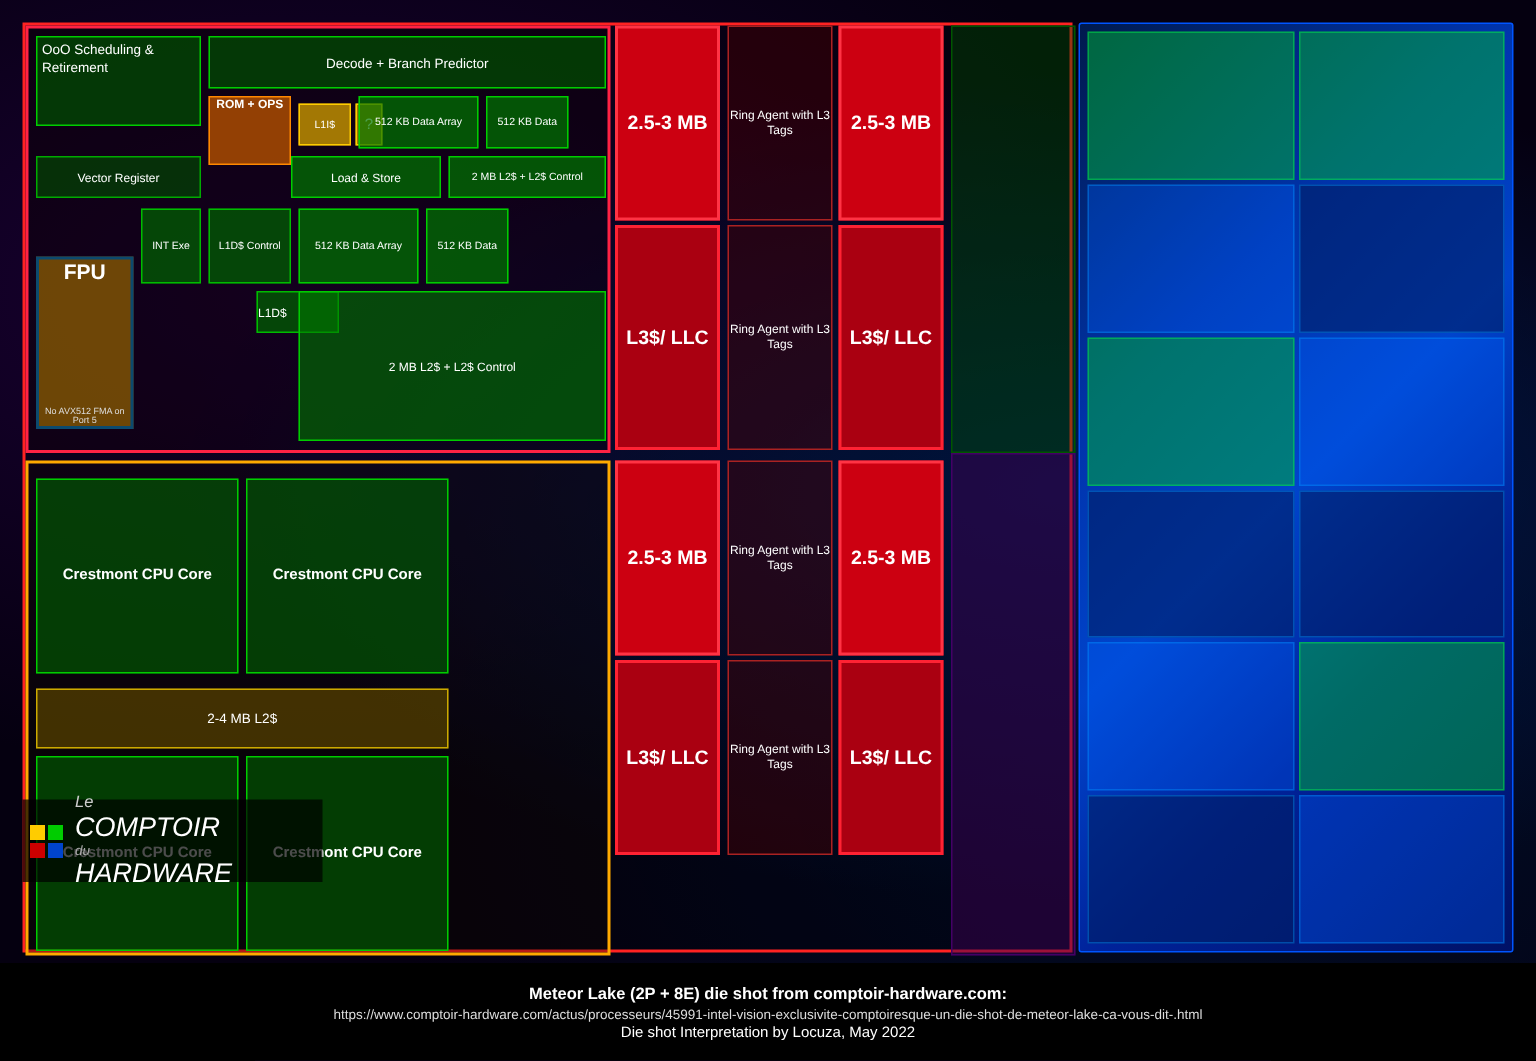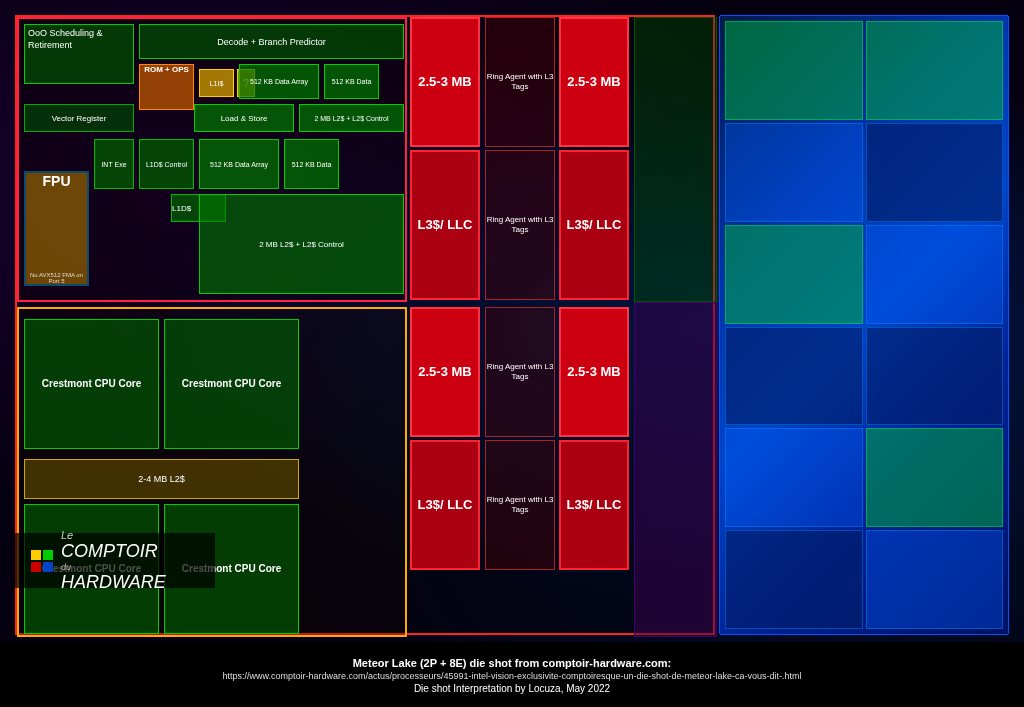--- a/index.html
+++ b/index.html
@@ -544,21 +544,21 @@
     }
     
     .logo-area {
       position: absolute;
       bottom: 62px; left: 15px;
       width: 200px;
       height: 55px;
       background: rgba(0,0,0,0.7);
       display: flex;
       align-items: center;
-      padding: 16px;
+      padding: 5px;
     }
     .logo-squares {
       display: flex;
       flex-direction: column;
       gap: 2px;
       margin-right: 8px;
     }
     .logo-sq-row { display: flex; gap: 2px; }
     .logo-sq { width: 10px; height: 10px; }
     .sq-yellow { background: #ffcc00; }

